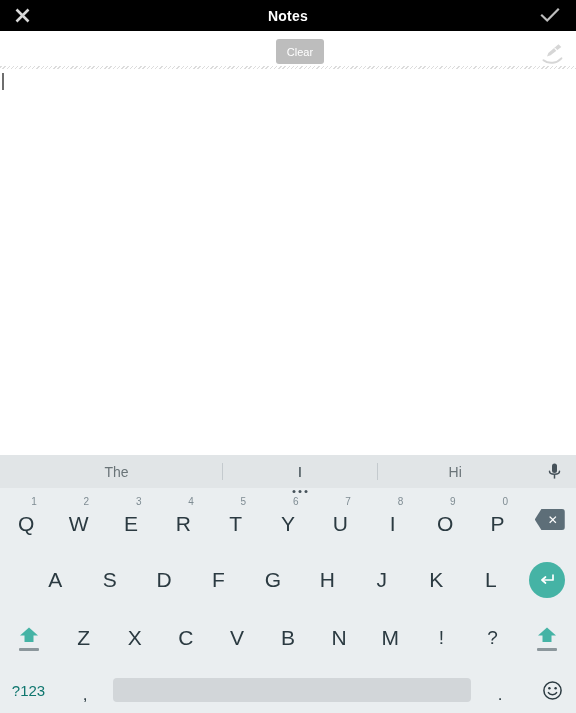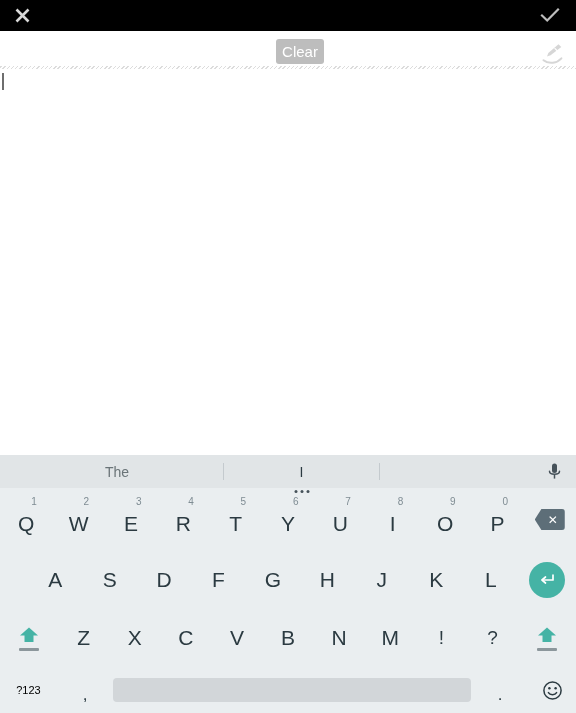--- a/index.html
+++ b/index.html
@@ -59,21 +59,21 @@
   }
   .clear-btn {
     position: absolute;
     left: 276px;
     top: 39px;
     width: 48px;
     height: 25px;
     background: #bdbdbd;
     border-radius: 3px;
     color: #ffffff;
-    font-size: 15px;
+    font-size: 11px;
     display: flex;
     align-items: center;
     justify-content: center;
     border: none;
     font-family: "Liberation Sans", sans-serif;
     padding: 0;
   }
   .pen-btn {
     position: absolute;
     right: 10px;
@@ -251,22 +251,22 @@
     height: 3px;
     background: #8c979c;
     border-radius: 1px;
   }
 
   .key-sym {
     font-size: 19px;
     color: #2b3a41;
   }
   .key-123 {
-    font-size: 11px;
-    color: #000000;
+    font-size: 15px;
+    color: #0f766e;
   }
   .key-comma, .key-period {
     font-size: 17px;
     color: #2b3a41;
     position: relative;
     top: 5px;
   }
   .spacebar {
     flex: 0 0 358px;
     height: 24px;
@@ -281,20 +281,21 @@
 </style>
 </head>
 <body>
 
 <div class="titlebar">
   <div class="tb-icon left">
     <svg width="17" height="17" viewBox="0 0 17 17" aria-hidden="true">
       <path d="M2.5 2.5 L14.5 14.5 M14.5 2.5 L2.5 14.5" stroke="#d8d8d8" stroke-width="2.6" stroke-linecap="butt" fill="none"></path>
     </svg>
   </div>
+  <div class="titlebar-title">Notes</div>
   <div class="tb-icon right">
     <svg width="20" height="17" viewBox="0 0 20 17" aria-hidden="true">
       <path d="M2 8.5 L7.2 13.5 L18 2.5" stroke="#bdbdbd" stroke-width="2.2" fill="none" stroke-linecap="square" stroke-linejoin="miter"></path>
     </svg>
   </div>
 </div>
 
 <div class="actionbar"></div>
 
 <button class="clear-btn">Clear</button>
@@ -323,20 +324,23 @@
     <div class="sugg-sep"></div>
     <div class="sugg s1">
       <span>I</span>
       <span class="sugg-dots">
           <i></i>
           <i></i>
           <i></i>
         </span>
     </div>
     <div class="sugg-sep"></div>
+    <div class="sugg s2">
+      <span>Hi</span>
+    </div>
     <div class="mic-btn">
       <svg width="15" height="19" viewBox="0 0 15 19" aria-hidden="true">
         <rect x="5" y="1.5" width="5" height="9.5" rx="2.5" fill="#46525a"></rect>
         <path d="M2.5 9.2 C2.5 13.2 12.5 13.2 12.5 9.2" stroke="#46525a" stroke-width="1.5" fill="none" stroke-linecap="round"></path>
         <path d="M7.5 12.6 L7.5 16.6" stroke="#46525a" stroke-width="1.5"></path>
       </svg>
     </div>
   </div>
 
   <div class="krow r1">

